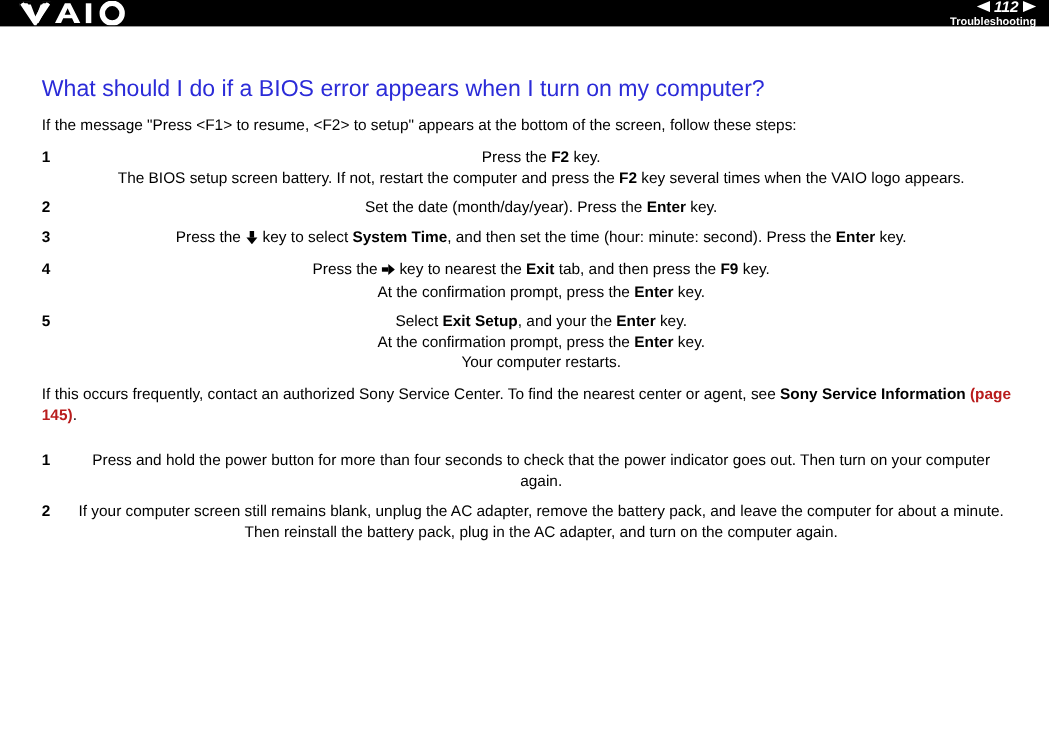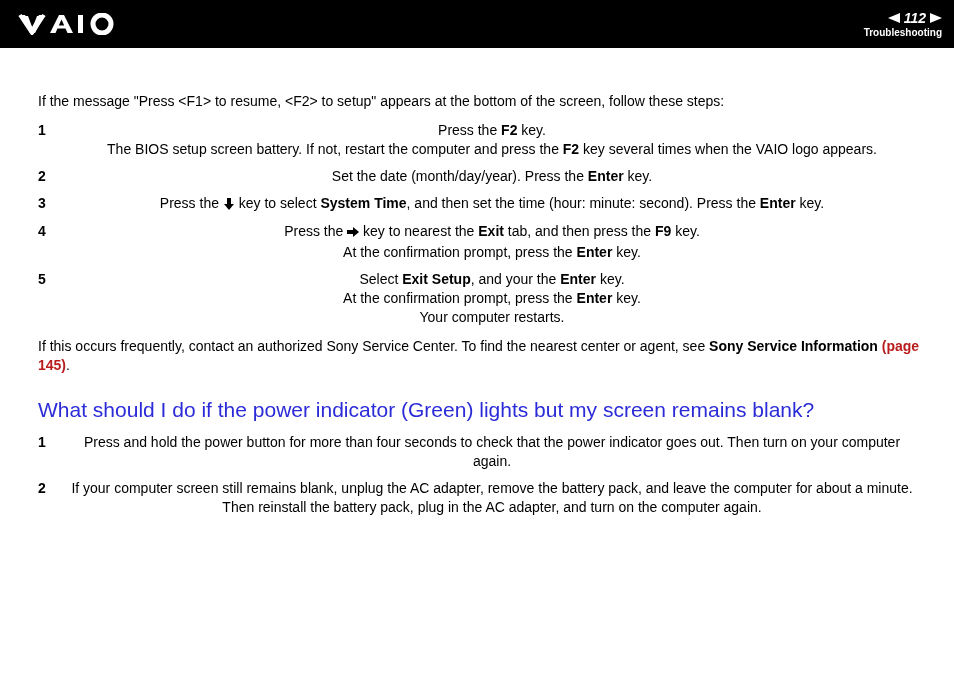--- a/index.html
+++ b/index.html
@@ -6,21 +6,21 @@
   body {
     width: 954px;
     height: 674px;
     background: #fff;
     font-family: Arial, Helvetica, sans-serif;
     color: #000;
     overflow: hidden;
     position: relative;
   }
   .header-bar {
-    height: 48px;
+    height: 24px;
     background: #000;
     display: flex;
     align-items: center;
     justify-content: space-between;
     padding: 0 12px 0 18px;
   }
   .logo {
     display: flex;
     align-items: center;
     gap: 0;
@@ -153,20 +153,21 @@
             <polygon points="0,0 0,10 12,5" fill="#fff"></polygon>
           </svg>
       </span>
     </div>
     <div class="section-name">Troubleshooting</div>
   </div>
 </div>
 
 <div class="content">
 
+  <h2 class="question">What should I do if a BIOS error appears when I turn on my computer?</h2>
   <p class="intro">If the message "Press &lt;F1&gt; to resume, &lt;F2&gt; to setup" appears at the bottom of the screen, follow these steps:</p>
 
   <ol class="steps">
     <li>
       <span>Press the </span><b>F2</b><span> key.</span><br>
       <span>The BIOS setup screen battery. If not, restart the computer and press the </span><b>F2</b><span> key several times when the VAIO logo appears.</span>
     </li>
     <li>
       <span>Set the date (month/day/year). Press the </span><b>Enter</b><span> key.</span>
     </li>
@@ -188,20 +189,19 @@
       <span>At the confirmation prompt, press the </span><b>Enter</b><span> key.</span><br>
       <span>Your computer restarts.</span>
     </li>
   </ol>
 
   <p class="after">
     <span>If this occurs frequently, contact an authorized Sony Service Center. To find the nearest center or agent, see </span><b>Sony Service Information </b><b><span class="link">(page 145)</span></b><span>.</span>
   </p>
 
   <div class="section2">
-    <h2 class="question">What should I do if the power indicator (Green) lights but my screen remains blank?</h2>
     <ol class="steps">
       <li>Press and hold the power button for more than four seconds to check that the power indicator goes out. Then turn on your computer again.</li>
       <li>If your computer screen still remains blank, unplug the AC adapter, remove the battery pack, and leave the computer for about a minute. Then reinstall the battery pack, plug in the AC adapter, and turn on the computer again.</li>
     </ol>
   </div>
 
 </div>
 
 </body></html>

